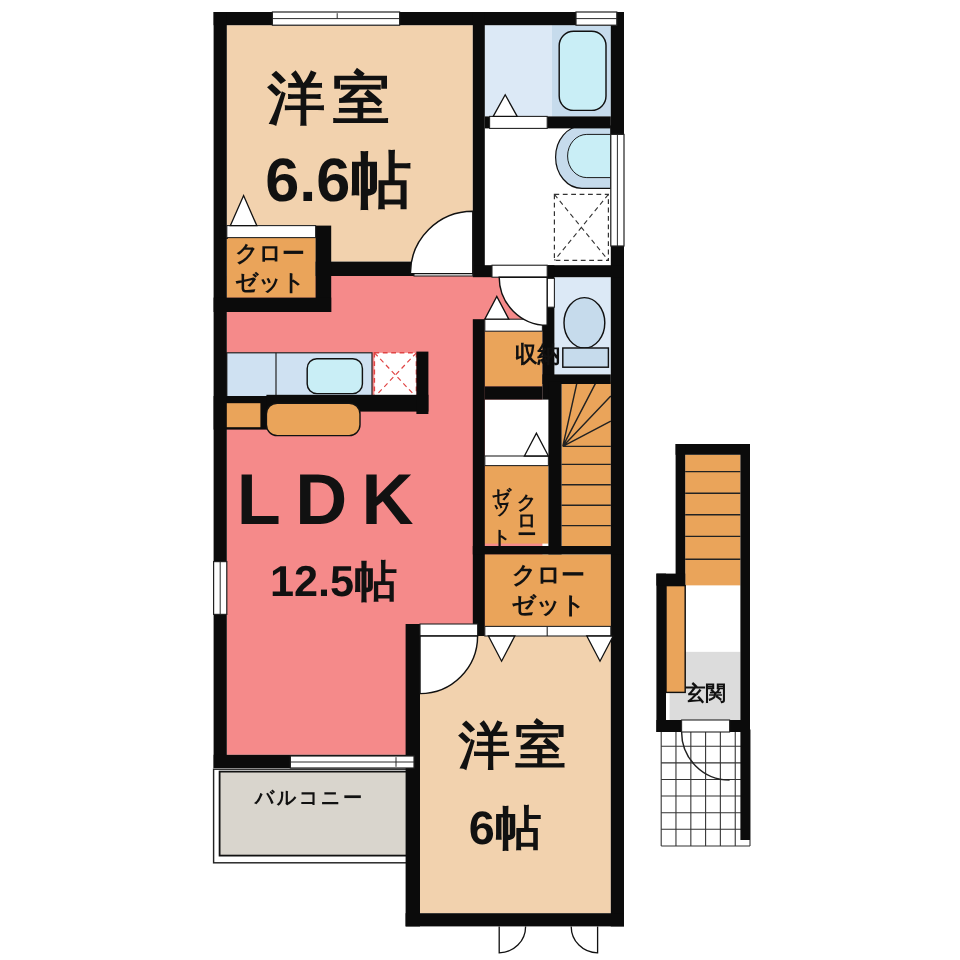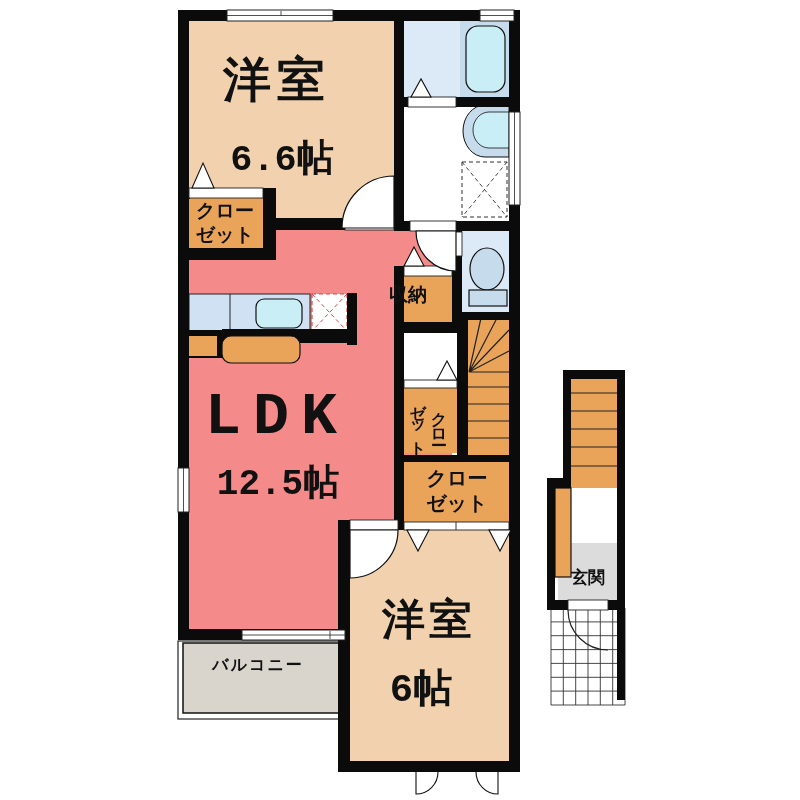--- a/index.html
+++ b/index.html
@@ -1,18 +1,18 @@
 <!DOCTYPE html>
 <html style="--wall: #0b0b0b; --room_tan: #f2d2ae; --ldk_pink: #f58a8a; --closet_orange: #eaa45a; --bath_floor_blue: #dce9f6; --fixture_blue: #c6dbec; --water_cyan: #c9eef6; --counter_blue: #cfe1f2; --balcony_gray: #d9d5cd; --genkan_gray: #dcdcdc; --cooktop_red: #e04545; --line_dark: #222222;"><head>
 <meta charset="utf-8">
 <style>
   html,body{margin:0;padding:0;background:#ffffff;}
   .canvas{
     position:relative;width:800px;height:800px;background:#fff;
-    font-family:Liberation Mono, monospace;
+    font-family:Liberation Sans, sans-serif;
     overflow:hidden;
   }
   .canvas svg{position:absolute;left:0;top:0;}
   .lbl{
     position:absolute;transform:translate(-50%,-50%);
     color:#111;font-weight:bold;white-space:nowrap;line-height:1;
     text-align:center;
   }
   .lbl.vert{writing-mode:vertical-rl;text-orientation:mixed;white-space:nowrap;}
 </style>
@@ -164,32 +164,32 @@
     <path d="M192,188 L214,188 L203,163 Z"></path>
     <path d="M411,97 L431,97 L421,79 Z"></path>
     <path d="M404,266 L424,266 L414,247 Z"></path>
     <path d="M437,380 L457,380 L447,361 Z"></path>
     <path d="M407,530 L429,530 L418,551 Z"></path>
     <path d="M489,530 L511,530 L500,551 Z"></path>
   </g>
 </svg>
 
 <div class="lbl" style="left:277px;top:83px;font-size:48px;letter-spacing:6px;">洋室</div>
-<div class="lbl" style="left:282px;top:160px;font-size:37px;">6.6帖</div>
+<div class="lbl" style="left:282px;top:150px;font-size:51px;">6.6帖</div>
 
 <div class="lbl" style="left:277px;top:417px;font-size:60px;letter-spacing:12px;">LDK</div>
 <div class="lbl" style="left:278px;top:485px;font-size:36px;">12.5帖</div>
 
 <div class="lbl" style="left:429px;top:622px;font-size:43px;letter-spacing:4px;">洋室</div>
 <div class="lbl" style="left:421px;top:691px;font-size:39px;">6帖</div>
 
 <div class="lbl" style="left:225px;top:212px;font-size:19px;">クロー</div>
 <div class="lbl" style="left:225px;top:236px;font-size:19px;">ゼット</div>
 
-<div class="lbl" style="left:408px;top:296px;font-size:19px;">収納</div>
+<div class="lbl" style="left:448px;top:296px;font-size:19px;">収納</div>
 
 <div class="lbl vert" style="left:438px;top:418px;font-size:16px;">クロー</div>
 <div class="lbl vert" style="left:417px;top:421px;font-size:16px;">ゼット</div>
 
 <div class="lbl" style="left:457px;top:480px;font-size:20px;">クロー</div>
 <div class="lbl" style="left:457px;top:505px;font-size:20px;">ゼット</div>
 
 <div class="lbl" style="left:258px;top:666px;font-size:16px;letter-spacing:2px;">バルコニー</div>
 
 <div class="lbl" style="left:588px;top:578px;font-size:17px;">玄関</div>

